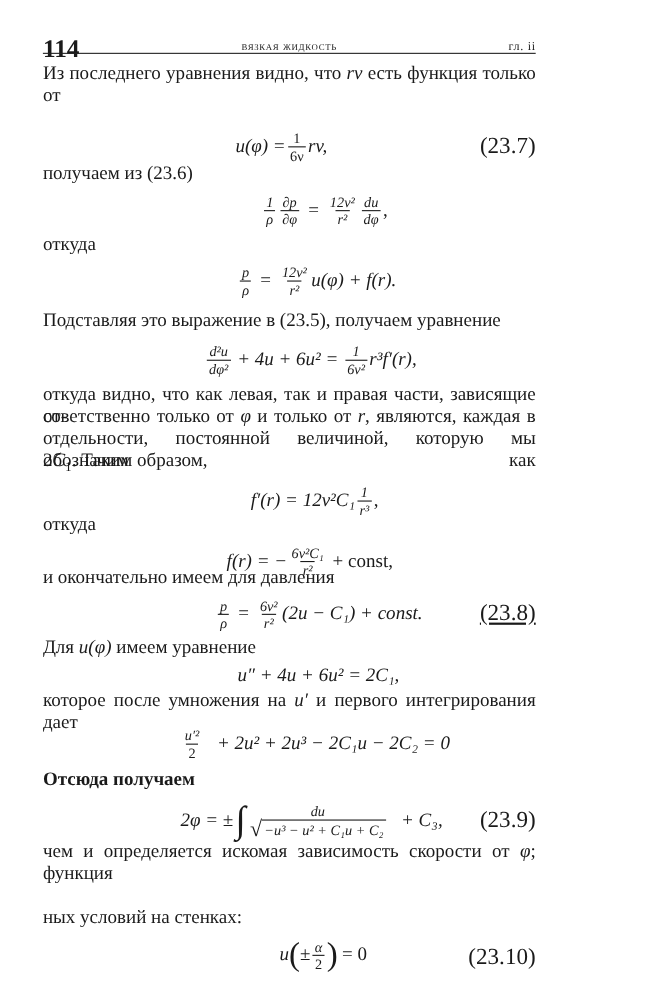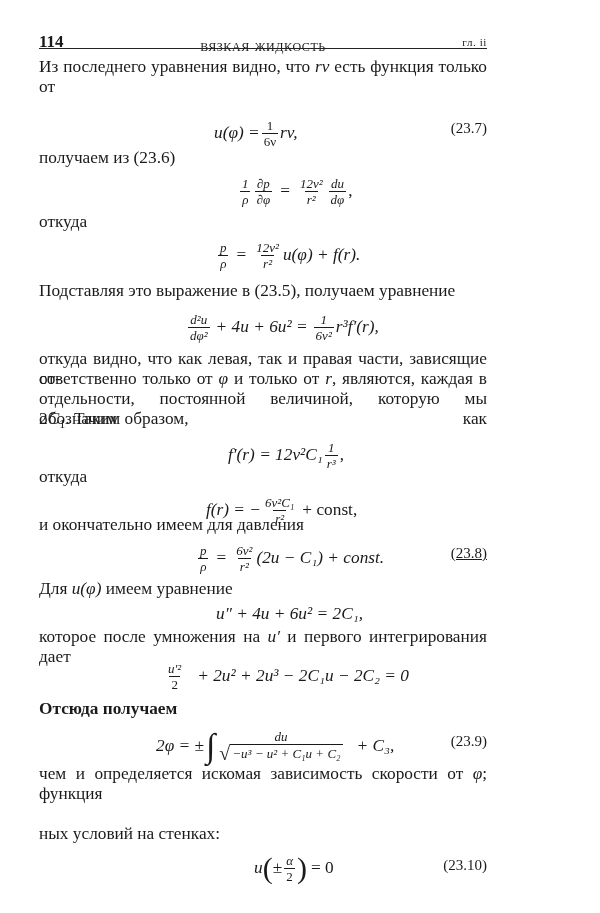--- a/index.html
+++ b/index.html
@@ -1,29 +1,29 @@
 <!DOCTYPE html>
 <html><head>
 <meta charset="utf-8">
 <style>
   html, body { margin:0; padding:0; background:#ffffff; }
   body { width:600px; height:913px; position:relative; overflow:hidden;
          font-family:"DejaVu Serif","Liberation Serif",serif; color:#1a1a1a; }
   .page { position:absolute; left:0; top:0; width:600px; height:913px; }
   .header { position:absolute; left:39px; top:30px; width:448px; height:22px; width:448px; }
-  .hdr-num { position:absolute; left:0; top:2px; font-family:"Liberation Serif",serif; font-size:17px; font-weight:bold; }
-  .hdr-title { position:absolute; left:0; width:448px; top:6px; text-align:center; font-family:"Liberation Serif",serif; font-size:17px; letter-spacing:0.6px; text-transform:lowercase; font-variant:small-caps; }
+  .hdr-num { position:absolute; left:0; top:2px; font-family:"Liberation Serif",serif; font-size:23px; font-weight:bold; }
+  .hdr-title { position:absolute; left:0; width:448px; top:6px; text-align:center; font-family:"Liberation Serif",serif; font-size:11px; letter-spacing:0.6px; text-transform:lowercase; font-variant:small-caps; }
   .hdr-ch { position:absolute; right:0; top:6px; font-family:"Liberation Serif",serif; font-size:11px; letter-spacing:0.6px; }
   .hdr-rule { position:absolute; left:39px; top:48px; width:448px; height:1px; background:#222; }
   .header { width:448px; }
   .txt { position:absolute; left:39px; width:448px; font-family:"Liberation Serif",serif; font-size:17.3px; line-height:20.4px; text-align:justify; text-align-last:left; }
   .txt.full { text-align-last:justify; }
   i, .m { font-family:"Liberation Serif",serif; font-style:italic; }
   .eq { position:absolute; font-family:"Liberation Serif",serif; font-size:17.3px; white-space:nowrap; display:flex; align-items:center;justify-content:space-between; }
-  .eqno { position:absolute; right:113px; font-family:"Liberation Serif",serif; font-size:15px; }
+  .eqno { position:absolute; right:113px; font-family:"Liberation Serif",serif; font-size:21px; }
   .frac { display:inline-flex; flex-direction:column; align-items:center; vertical-align:middle; margin:0 2px; }
   .frac .n { font-size:13px; line-height:15px; padding:0 2px; }
   .frac .d { font-size:13px; line-height:15px; padding:0 2px; border-top:1px solid #1a1a1a; }
   sup, sub { font-size:70%; line-height:0; }
   .integral { font-size:34px; line-height:34px; font-style:normal; margin:0 2px; }
   .sqrt { display:inline-flex; align-items:flex-end; }
   .sqrt .rad { font-size:20px; font-style:normal; }
   .sqrt .under { border-top:1px solid #1a1a1a; padding:1px 2px 0; font-size:13px; }
   .paren { font-size:30px; font-style:normal; line-height:30px; }
 </style>
@@ -156,21 +156,21 @@
   <div class="eq" style="left:164px; top:653px; height:46px;">
     <span class="frac">
         <i class="n">u′²</i>
         <span class="d">2</span>
       </span>
     <i style="margin-left:12px;">+ 2u² + 2u³ − 2C₁u − 2C₂ = 0</i>
   </div>
 
   <div class="txt" style="top:699px;font-weight:bold;">Отсюда получаем</div>
 
-  <div class="eq" style="left:156px; top:720px; height:52px;">
+  <div class="eq" style="left:164px; top:720px; height:52px;">
     <i>2φ = ±</i>
     <span class="integral">∫</span>
     <span class="frac">
         <i class="n">du</i>
         <span class="d" style="border-top:none; padding:0;"><span class="sqrt">
             <span class="rad">√</span>
             <i class="under">−u³ − u² + C₁u + C₂</i>
           </span></span>
       </span>
     <i style="margin-left:12px;">+ C₃,</i>

